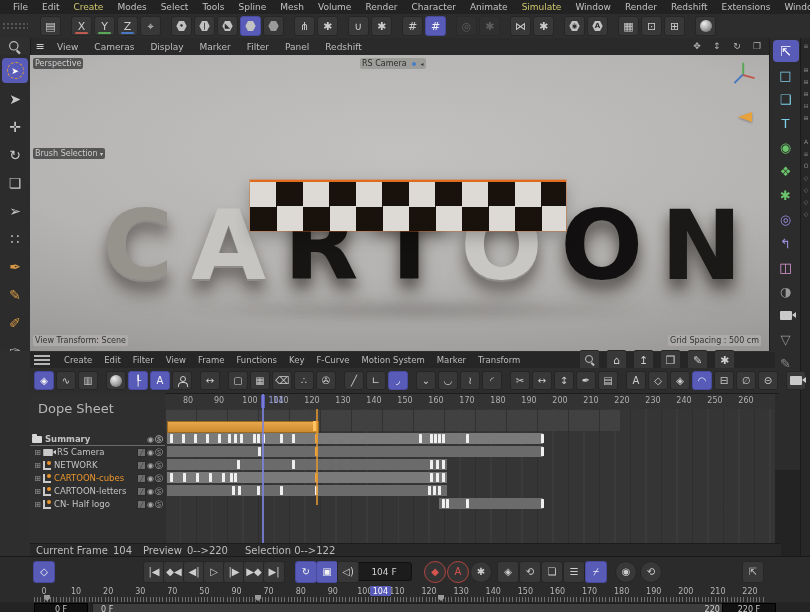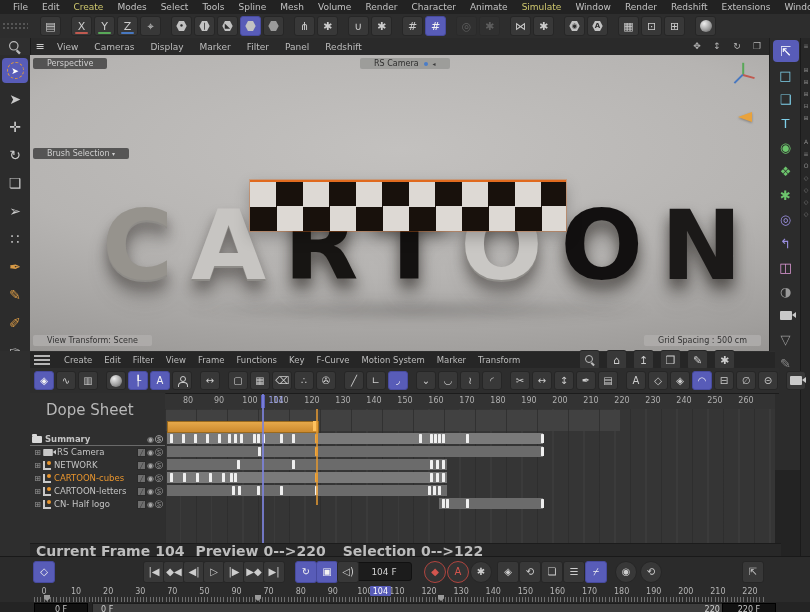--- a/index.html
+++ b/index.html
@@ -46,21 +46,21 @@
   .sbtn.active{background:#585cb8;color:#fff;}
   .ring{width:15px;height:15px;border:1px dashed #e09a3c;border-radius:50%;display:flex;align-items:center;justify-content:center;font-size:9px;}
   #rightbar{left:769px;top:38px;width:31px;height:430px;background:#2c2c2c;border-left:1px solid #1e1e1e;
             display:flex;flex-direction:column;align-items:center;gap:2px;padding-top:2px;}
   #rightbar .sbtn{width:26px;height:22px;font-size:13px;}
   #sliver{left:800px;top:38px;width:10px;height:518px;background:#272727;border-left:1px solid #1a1a1a;
           font-size:6px;color:#8a8a8a;display:flex;flex-direction:column;align-items:center;gap:4px;padding-top:4px;overflow:hidden;}
   
   #viewport{left:30px;top:55px;width:739px;height:296px;overflow:hidden;
     background:radial-gradient(120% 95% at 50% 32%,#c3c1bf 0%,#b6b4b2 45%,#a09e9c 74%,#868482 100%);}
-  .hudpill{position:absolute;font-size:8px;padding:1px 14px;border-radius:2px;background:rgba(52,52,52,.75);color:#cfcfcf;white-space:nowrap;}
+  .hudpill{position:absolute;font-size:8px;padding:1px 2px;border-radius:2px;background:rgba(52,52,52,.75);color:#cfcfcf;white-space:nowrap;}
   .hudpill.light{background:rgba(175,173,171,.85);color:#333;}
   #campill{left:330px;top:3px;display:flex;align-items:center;gap:5px;background:rgba(150,150,148,.8);color:#2e2e2e;}
   #campill .dot{width:4px;height:4px;border-radius:50%;background:#4a7dc8;}
   #campill .arr{font-size:6px;color:#3a3a3a;}
   #gizmo{position:absolute;left:700px;top:6px;width:26px;height:26px;}
   #gizmo div{position:absolute;left:13px;top:13px;width:12px;height:1.6px;transform-origin:0 50%;}
   #cone{position:absolute;left:708px;top:57px;width:0;height:0;border-top:5px solid transparent;border-bottom:5px solid transparent;border-right:14px solid #e8a23c;filter:drop-shadow(0 1px 1px rgba(0,0,0,.3));}
   #checker{position:absolute;left:220px;top:125px;width:316px;height:49px;
      background:repeating-conic-gradient(#18110c 0% 25%,#ddd9d4 0% 50%);background-size:53px 49px;
      border-top:2px solid #e06a1e;box-shadow:0 0 0 1px rgba(224,106,30,.35),0 6px 14px rgba(0,0,0,.25);}
@@ -71,21 +71,21 @@
   
   #dopesheet{left:0;top:351px;width:775px;height:205px;background:#2e2e2e;}
   #dsmenu{position:absolute;left:30px;top:1px;width:745px;height:16px;display:flex;align-items:center;background:#262626;border-bottom:1px solid #1c1c1c;}
   #dsmenu .burger{width:16px;height:10px;margin:0 8px 0 4px;background:repeating-linear-gradient(#b5b5b5 0 2px,transparent 2px 4px);}
   #dsmenu .vmen{font-size:8.5px;padding:0 6px;}
   #dsicons{margin-left:auto;display:flex;gap:6px;padding-right:40px;font-size:9px;color:#aaa;align-items:center;}
   #dstools{position:absolute;left:30px;top:17px;width:745px;height:25px;background:#2d2d2d;border-bottom:1px solid #1c1c1c;
            display:flex;align-items:center;gap:8px;padding-left:4px;}
   #dstools .btn{width:18px;height:17px;font-size:10px;}
   #dsleft{position:absolute;left:30px;top:42px;width:135px;height:150px;background:#2f2f2f;border-right:1px solid #222;}
-  #dstitle{position:absolute;left:16px;top:8px;font-size:15px;color:#b8b8b8;}
+  #dstitle{position:absolute;left:8px;top:8px;font-size:13px;color:#b8b8b8;}
   .orow{position:absolute;left:0;width:135px;height:12px;display:flex;align-items:center;font-size:8.5px;color:#c4c4c4;}
   .orow .exp{width:9px;margin-left:3px;font-size:8px;color:#9a9a9a;text-align:center;}
   .orow .nm{margin-left:3px;white-space:nowrap;overflow:hidden;flex:1;}
   .orow .mini{display:flex;align-items:center;gap:1px;margin-right:2px;}
   .mini i{font-style:normal;font-size:8px;color:#a8a8a8;}
   .pbox{width:7px;height:7px;background:#6e6e6e;border:1px solid #2a2a2a;font-size:6px;color:#333;display:flex;align-items:center;justify-content:center;}
   .folder-ic{width:10px;height:7px;background:#d8d8d8;border-radius:1px;position:relative;margin-left:2px;}
   .folder-ic:before{content:"";position:absolute;left:0;top:-2px;width:5px;height:2px;background:#d8d8d8;border-radius:1px 1px 0 0;}
   .axis-ic{width:9px;height:9px;position:relative;}
   .axis-ic:before{content:"";position:absolute;left:1px;top:0;width:1.5px;height:8px;background:#c9c9c9;}
@@ -100,21 +100,21 @@
   .hfill{position:absolute;left:0;top:1px;width:455px;height:21px;background:#414141;
      background-image:repeating-linear-gradient(90deg,rgba(0,0,0,.25) 0 1px,transparent 1px 31px);}
   .selbar{position:absolute;top:12px;height:10px;background:linear-gradient(#e6a84a,#cd8a2e);border:1px solid #9a6a1e;}
   .tbar{position:absolute;height:11px;background:#6b6b6b;}
   .tbar.lt{background:#7a7a7a;}
   .key{position:absolute;width:3px;height:9px;background:#efefef;border-radius:.5px;}
   .key.or{background:#f0a63e;}
   #playhead{position:absolute;left:262px;top:43px;width:1.5px;height:149px;background:rgba(125,130,220,.85);}
   #selline{position:absolute;left:316px;top:58px;width:1.5px;height:96px;background:rgba(222,150,50,.8);}
   #dsstatus{position:absolute;left:30px;top:192px;width:745px;height:13px;background:#282828;border-top:1px solid #1c1c1c;
-      display:flex;align-items:center;font-size:14px;color:#bdbdbd;gap:5px;padding-left:6px;font-weight:bold;}
+      display:flex;align-items:center;font-size:10px;color:#bdbdbd;gap:5px;padding-left:6px;}
   
   #transport{left:0;top:556px;width:810px;height:30px;background:#2b2b2b;border-top:1px solid #191919;}
   #transport .btn{position:absolute;top:4px;width:20px;height:20px;font-size:10px;}
   .tb-circ{border-radius:50% !important;}
   .red{color:#d4554e !important;border-color:#b0453f !important;border-radius:50% !important;background:#333 !important;}
   #framefield{position:absolute;left:356px;top:5px;width:54px;height:17px;background:#1c1c1c;border:1px solid #111;border-radius:3px;
       display:flex;align-items:center;justify-content:center;font-size:9px;color:#d2d2d2;}
   
   #btmruler{left:0;top:586px;width:810px;height:16px;background:#2b2b2b;}
   .btick{position:absolute;top:1px;font-size:8px;color:#b5b5b5;transform:translateX(-50%);}

